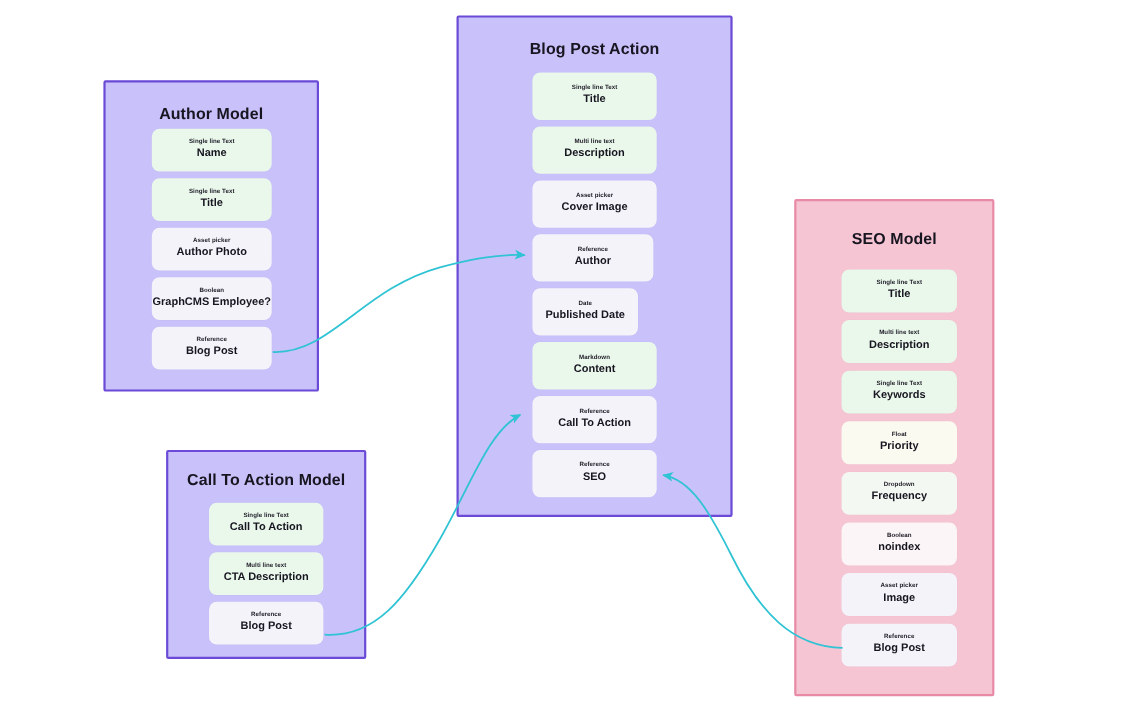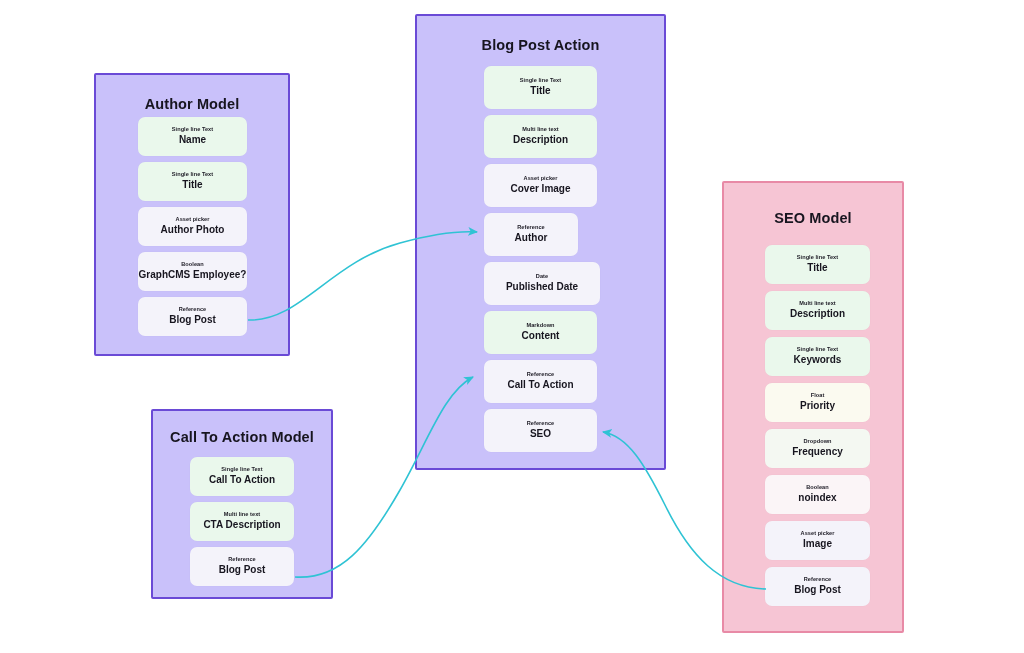--- a/index.html
+++ b/index.html
@@ -120,25 +120,25 @@
       <div class="field-name">Title</div>
     </div>
     <div class="field-card fill-green" style="left: 484px; top: 115px; width: 113px; height: 43px;">
       <div class="field-type">Multi line text</div>
       <div class="field-name">Description</div>
     </div>
     <div class="field-card fill-plain" style="left: 484px; top: 164px; width: 113px; height: 43px;">
       <div class="field-type">Asset picker</div>
       <div class="field-name">Cover Image</div>
     </div>
-    <div class="field-card fill-plain" style="left: 484px; top: 213px; width: 94px; height: 43px;">
+    <div class="field-card fill-plain" style="left: 484px; top: 213px; width: 110px; height: 43px;">
       <div class="field-type">Reference</div>
       <div class="field-name">Author</div>
     </div>
-    <div class="field-card fill-plain" style="left: 484px; top: 262px; width: 116px; height: 43px;">
+    <div class="field-card fill-plain" style="left: 484px; top: 262px; width: 96px; height: 43px;">
       <div class="field-type">Date</div>
       <div class="field-name">Published Date</div>
     </div>
     <div class="field-card fill-green" style="left: 484px; top: 311px; width: 113px; height: 43px;">
       <div class="field-type">Markdown</div>
       <div class="field-name">Content</div>
     </div>
     <div class="field-card fill-plain" style="left: 484px; top: 360px; width: 113px; height: 43px;">
       <div class="field-type">Reference</div>
       <div class="field-name">Call To Action</div>

